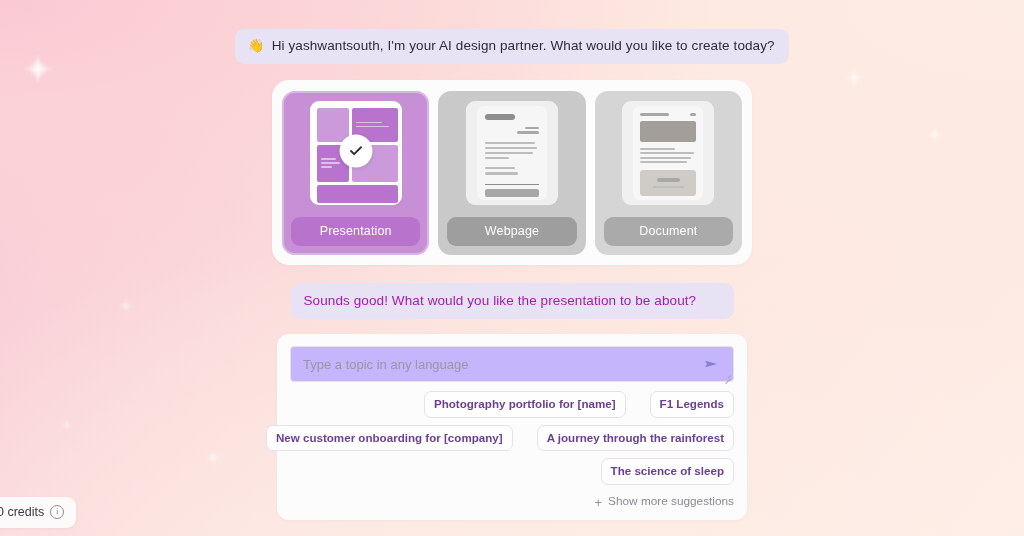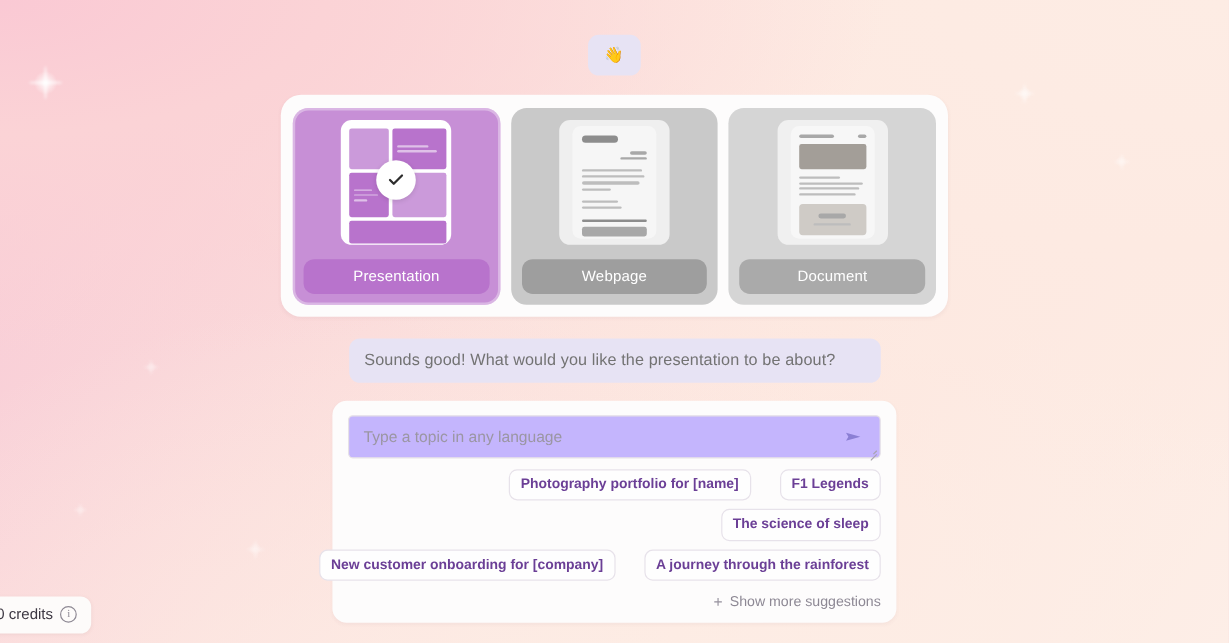--- a/index.html
+++ b/index.html
@@ -81,21 +81,21 @@
   }
   .greeting .wave {
     font-size: 13px;
     line-height: 1;
     filter: saturate(1.1);
   }
 
   
   .cards-panel {
     margin-top: 16px;
-    width: 556px;
+    width: 480px;
     background: #fdfcfc;
     border-radius: 17px;
     padding: 11px 10px 10px 10px;
     box-sizing: border-box;
     display: flex;
     gap: 9px;
     box-shadow: 0 1px 3px rgba(120,80,90,.05);
   }
   .type-card {
     flex: 1;
@@ -203,21 +203,21 @@
   .prompt-bubble {
     margin-top: 18px;
     background: #e7e3f4;
     border-radius: 9px;
     padding: 11px 14px 12px 13px;
     width: 443px;
     box-sizing: border-box;
   }
   .prompt-title {
     font-size: 13.5px;
-    color: #737373;
+    color: #a21caf;
     line-height: 1;
     letter-spacing: .1px;
   }
   .prompt-tip {
     margin-top: 9px;
     font-size: 11.7px;
     color: #6d6880;
     line-height: 1;
     letter-spacing: .05px;
   }
@@ -351,20 +351,21 @@
   <div class="sparkle spk3"></div>
   <div class="sparkle spk4"></div>
   <div class="sparkle spk5"></div>
   <div class="sparkle spk6"></div>
 </div>
 
 <div class="stage">
 
   <div class="greeting">
     <span class="wave">👋</span>
+    <span>Hi yashwantsouth, I'm your AI design partner. What would you like to create today?</span>
   </div>
 
   <div class="cards-panel">
 
     <div class="type-card selected">
       <div class="thumb pres">
         <div class="pres-grid">
           <div class="pb lite"></div>
           <div class="pb lines">
             <div class="ln" style="width:70%"></div>
@@ -457,25 +458,25 @@
           <i></i>
       </span>
     </div>
 
     <div class="chip-rows">
       <div class="chip-row">
         <button class="chip">Photography portfolio for [name]</button>
         <button class="chip">F1 Legends</button>
       </div>
       <div class="chip-row">
-        <button class="chip">The science of sleep</button>
-      </div>
-      <div class="chip-row">
         <button class="chip">New customer onboarding for [company]</button>
         <button class="chip">A journey through the rainforest</button>
+      </div>
+      <div class="chip-row">
+        <button class="chip">The science of sleep</button>
       </div>
     </div>
 
     <div class="more-row">
       <button class="show-more">
         <span class="plus-icon">+</span>
         <span>Show more suggestions</span>
       </button>
     </div>
 

